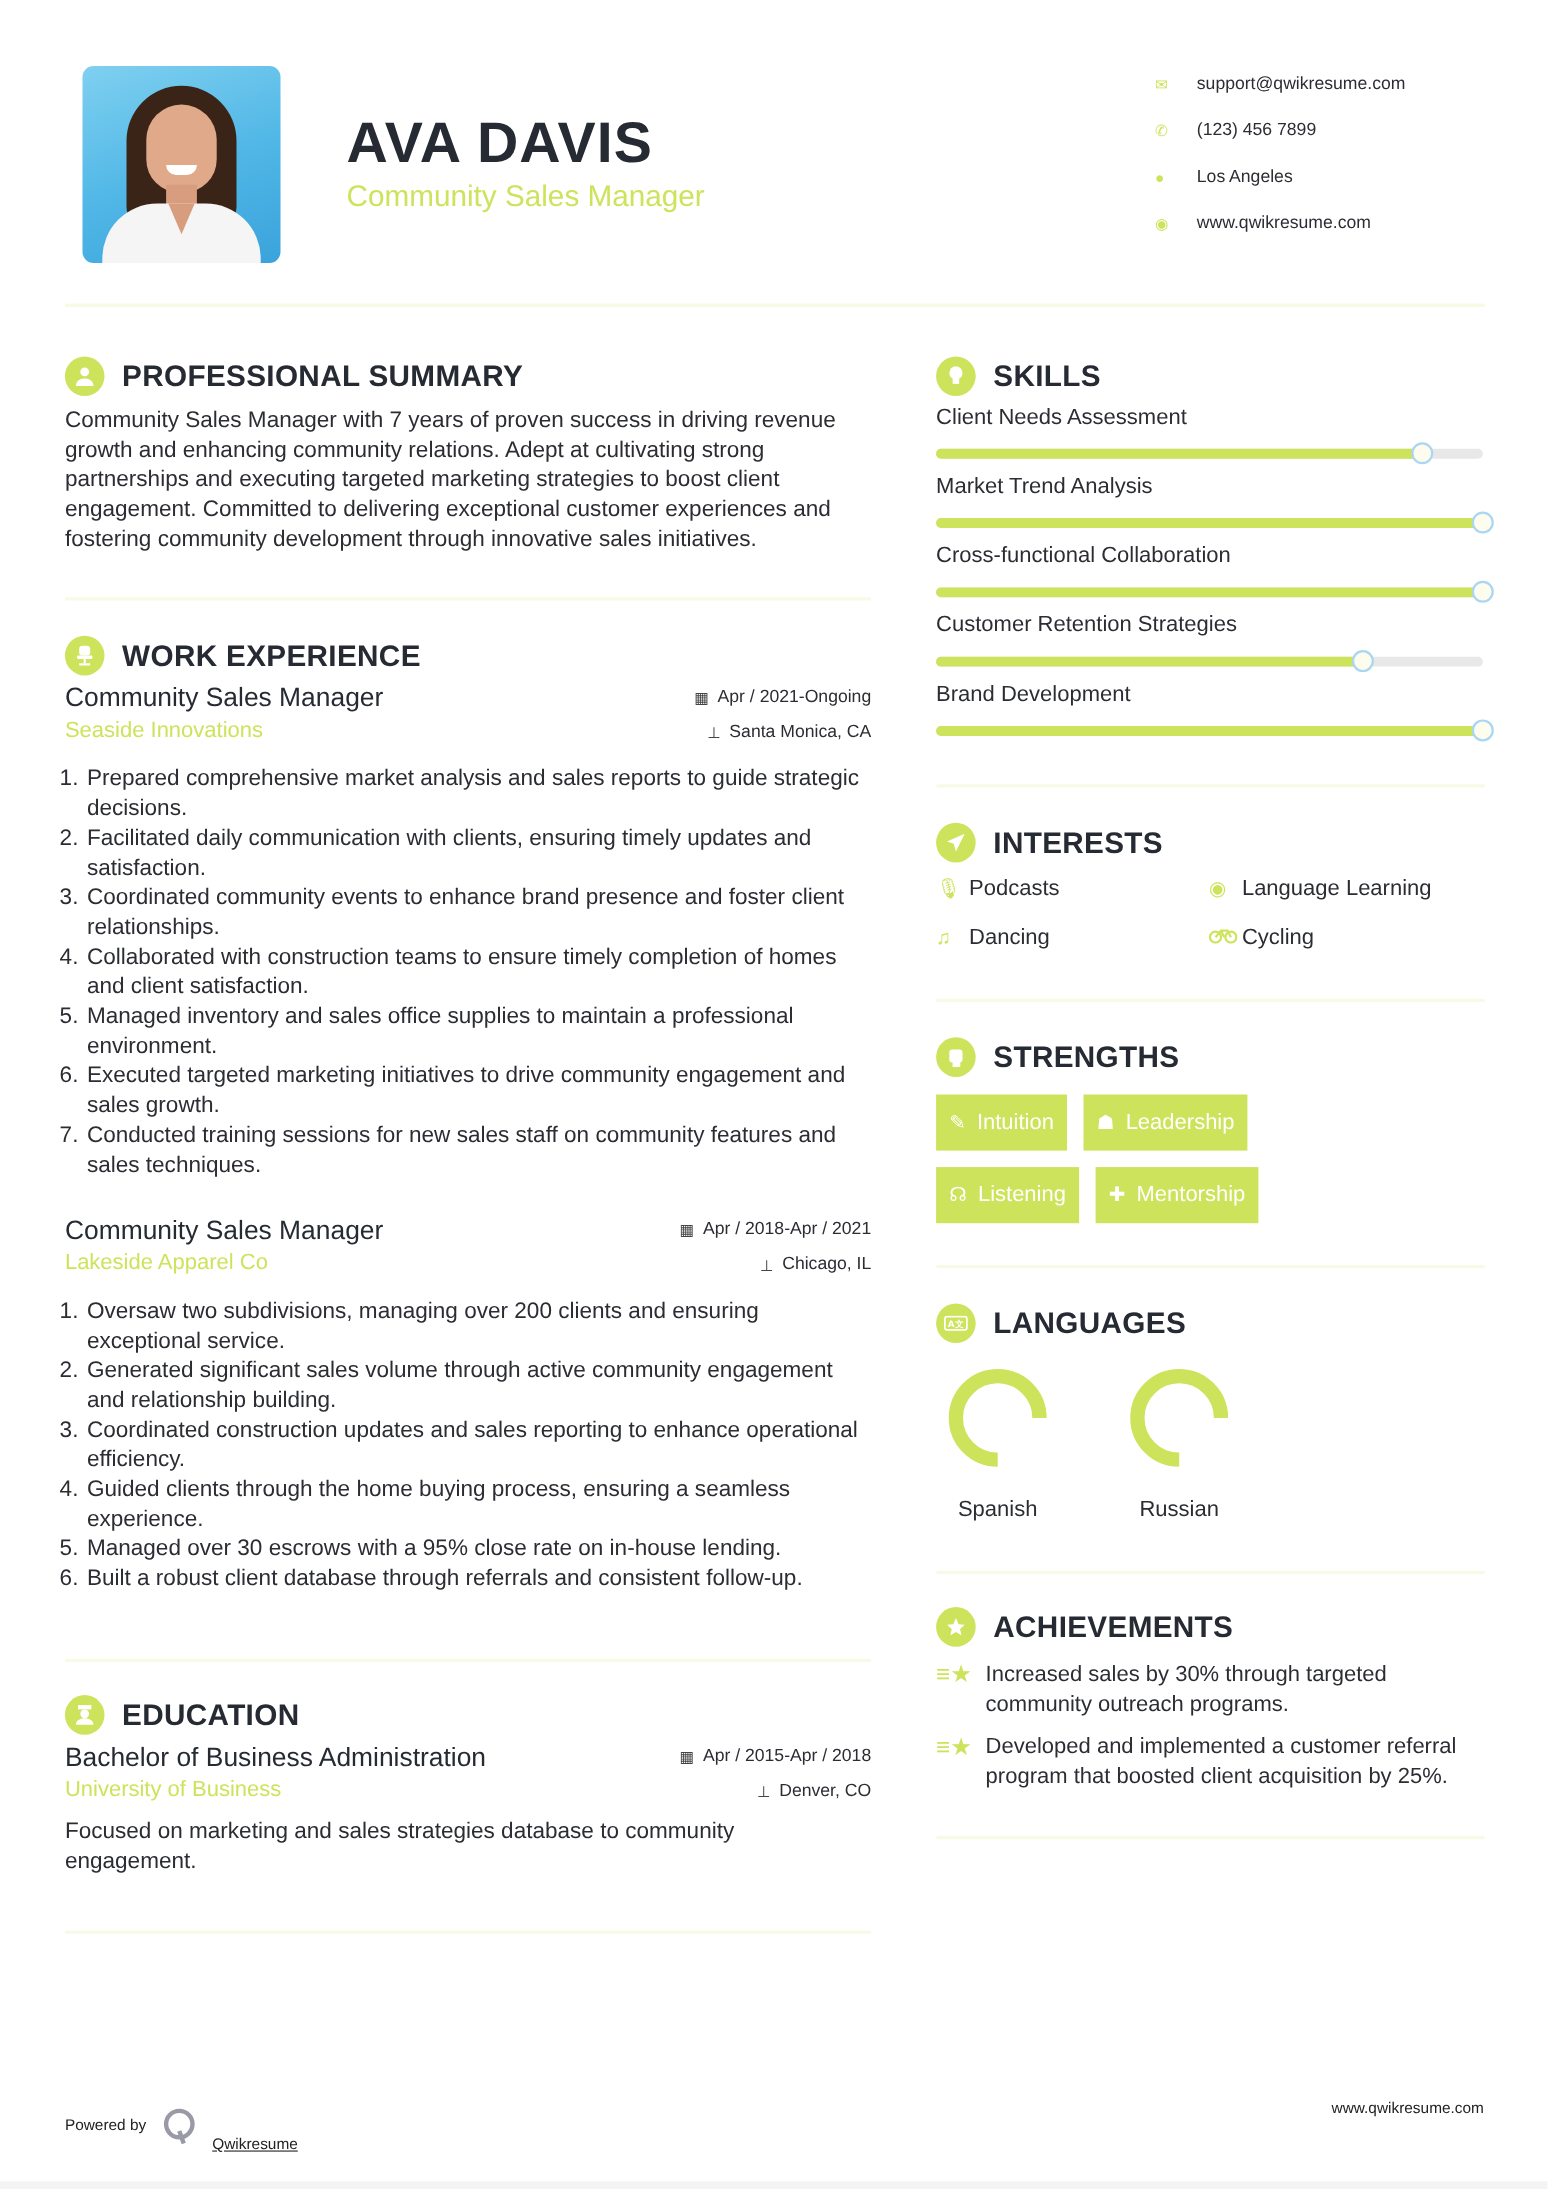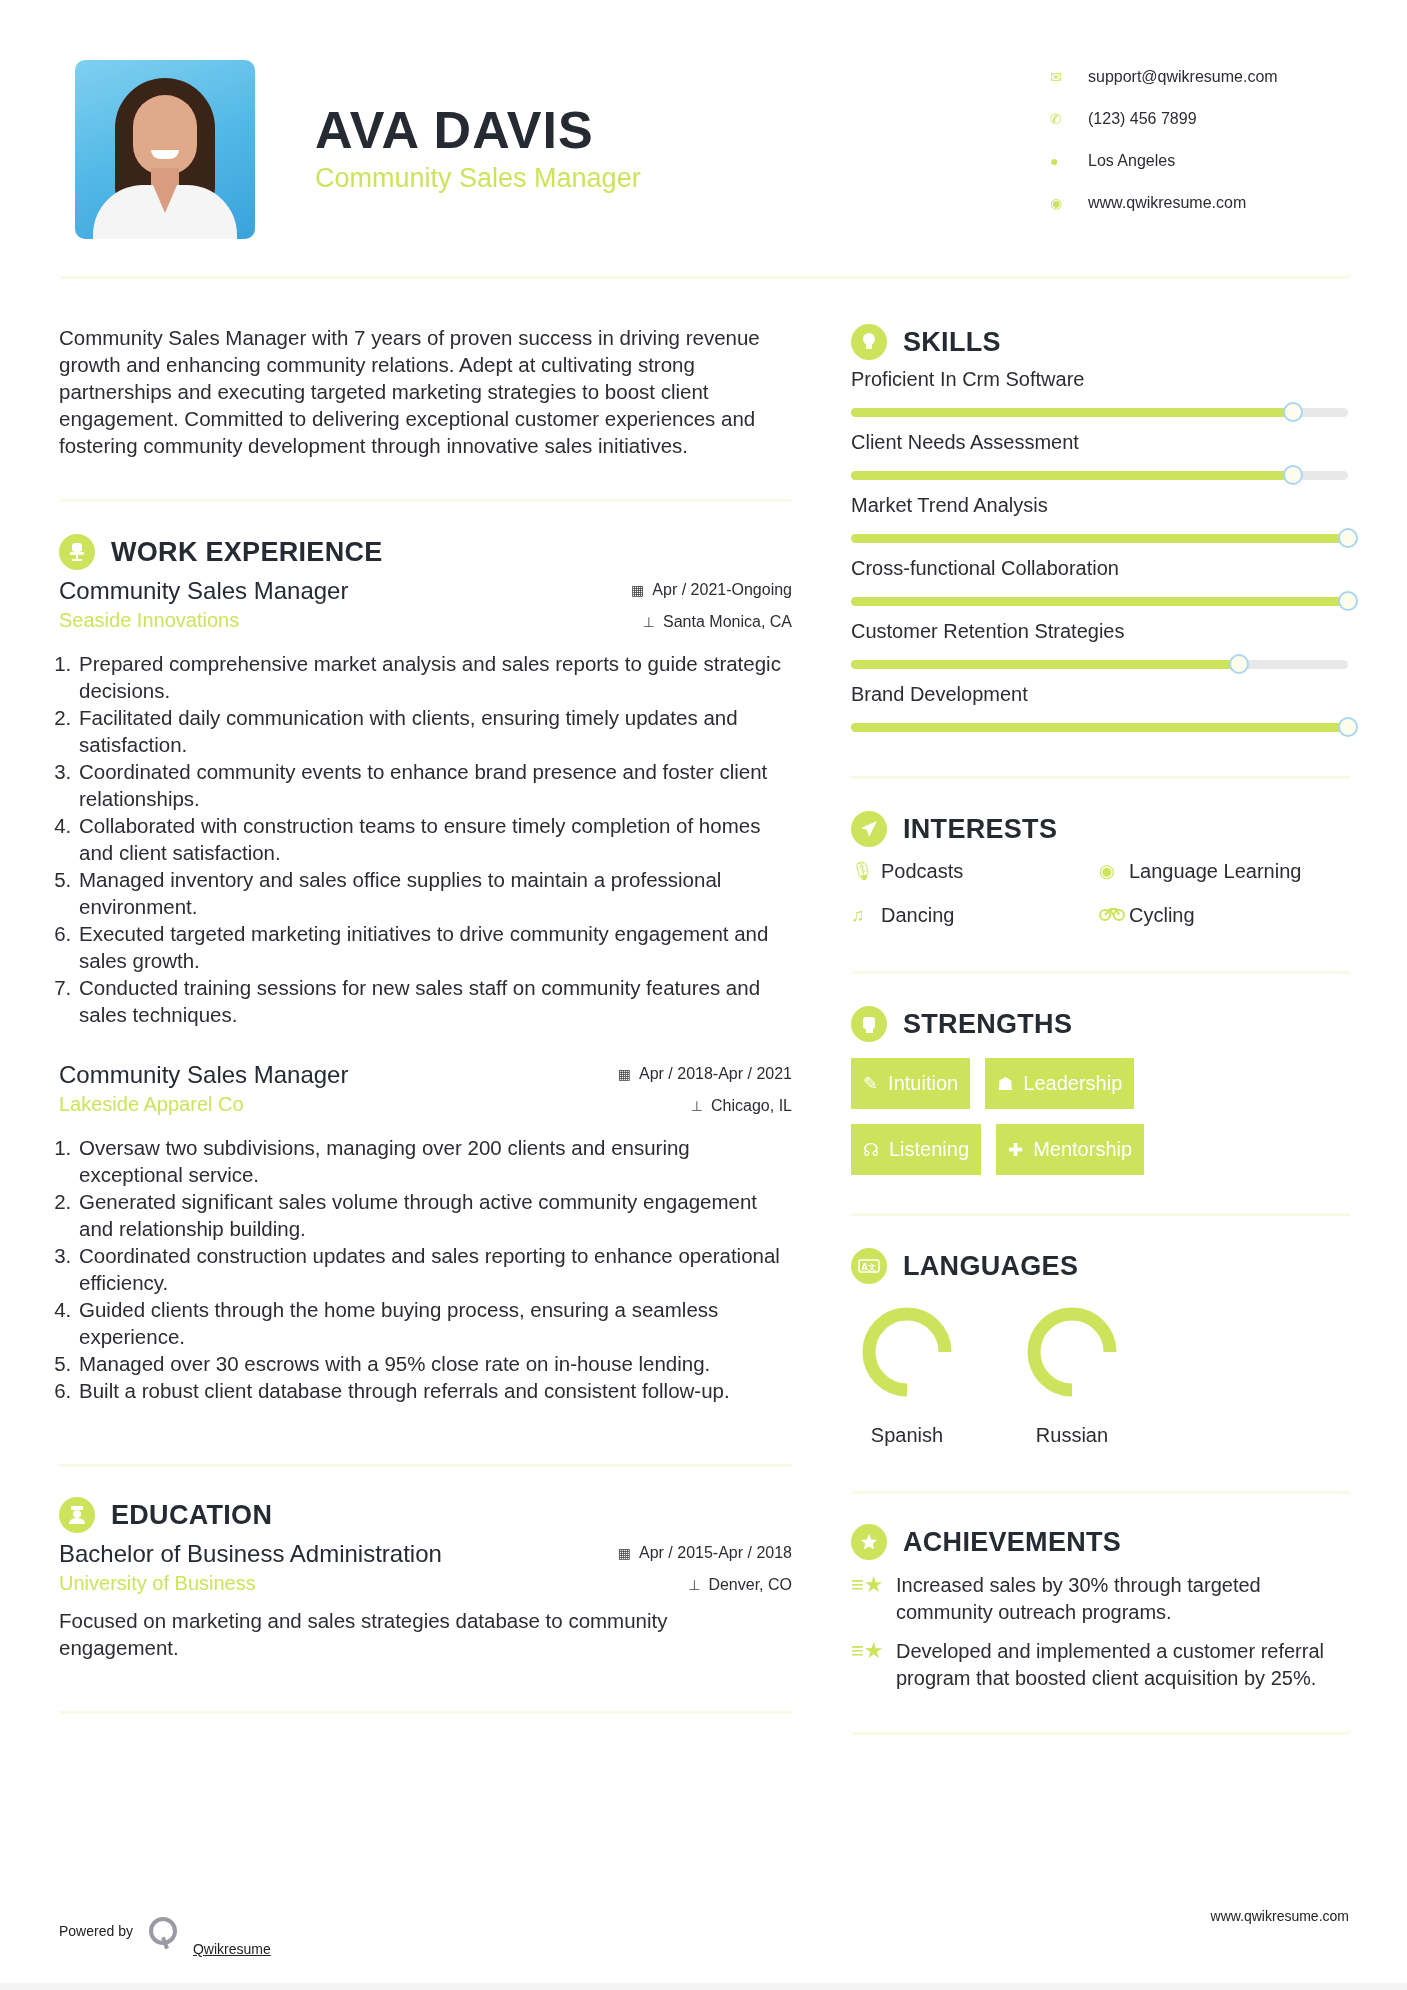--- a/index.html
+++ b/index.html
@@ -109,20 +109,29 @@
   <div class="contact">
     <span class="ic">◉</span>
     <span>www.qwikresume.com</span>
   </div>
 </div>
 
 <div class="divider header-divider"></div>
 
 <div class="left">
 
+  <div class="section-title">
+    <span class="badge">
+      <svg width="20" height="20" viewBox="0 0 20 20">
+          <circle cx="10" cy="6" r="4" fill="#fff"></circle>
+          <path d="M2 19c0-5 4-7 8-7s8 2 8 7z" fill="#fff"></path>
+        </svg>
+    </span>
+    <span>PROFESSIONAL SUMMARY</span>
+  </div>
   <p class="body-text" style="margin-top:4px;">Community Sales Manager with 7 years of proven success in driving revenue growth and enhancing community relations. Adept at cultivating strong partnerships and executing targeted marketing strategies to boost client engagement. Committed to delivering exceptional customer experiences and fostering community development through innovative sales initiatives.</p>
 
   <div class="divider" style="margin-top:40px;"></div>
 
   <div class="section-title" style="margin-top:28px;">
     <span class="badge">
       <svg width="18" height="20" viewBox="0 0 18 20">
           <rect x="4" y="1" width="10" height="9" rx="3" fill="#fff"></rect>
           <rect x="2" y="10" width="14" height="3" rx="1" fill="#fff"></rect>
           <rect x="8" y="13" width="2" height="4" fill="#fff"></rect>
@@ -229,27 +238,20 @@
       <svg width="16" height="20" viewBox="0 0 16 20">
           <circle cx="8" cy="7" r="6" fill="#fff"></circle>
           <rect x="5" y="12" width="6" height="5" fill="#fff"></rect>
         </svg>
     </span>
     <span>SKILLS</span>
   </div>
 
   <div id="skills-list">
     <div class="skill">
-      <div class="skill-label">Proficient In Crm Software</div>
-      <div class="skill-track">
-          <div class="skill-fill" style="width: 89%;"></div>
-          <div class="skill-knob" style="left: 89%;"></div>
-        </div>
-    </div>
-    <div class="skill">
       <div class="skill-label">Client Needs Assessment</div>
       <div class="skill-track">
           <div class="skill-fill" style="width: 89%;"></div>
           <div class="skill-knob" style="left: 89%;"></div>
         </div>
     </div>
     <div class="skill">
       <div class="skill-label">Market Trend Analysis</div>
       <div class="skill-track">
           <div class="skill-fill" style="width: 100%;"></div>

